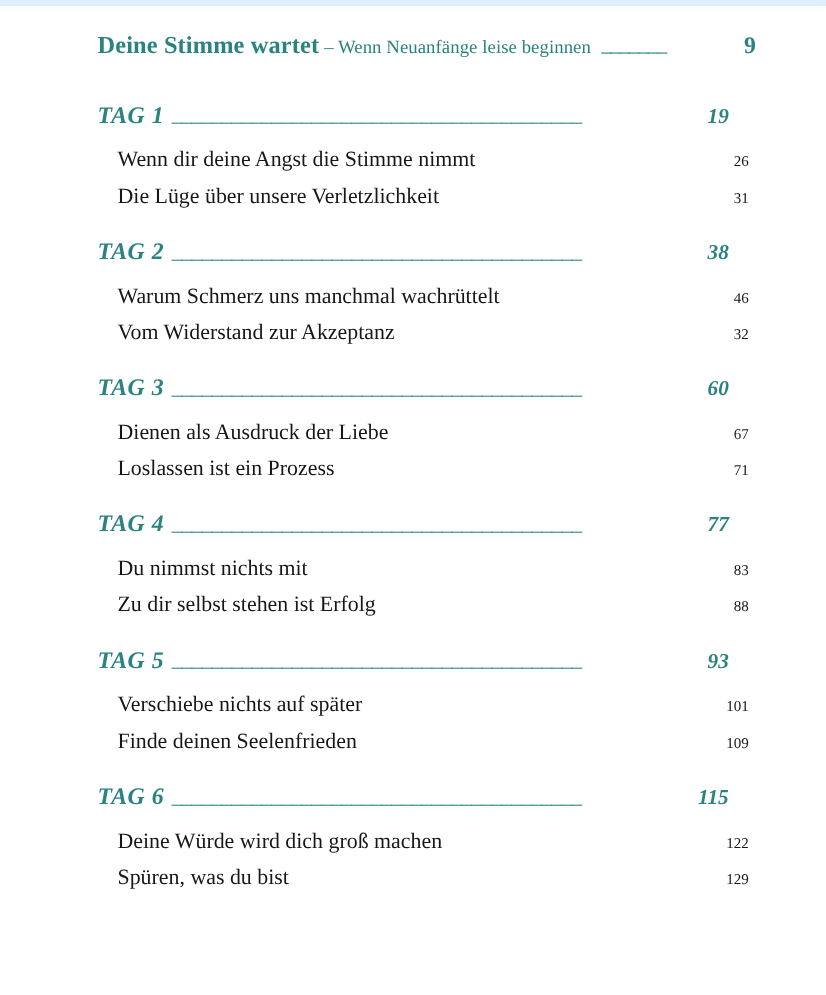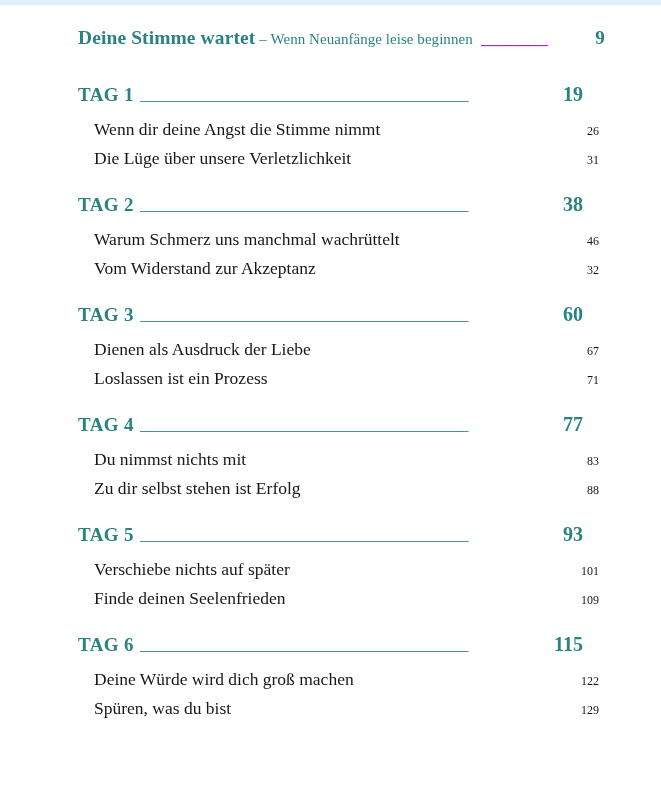--- a/index.html
+++ b/index.html
@@ -87,55 +87,56 @@
     font-size: 19.5px;
     letter-spacing: 0.1px;
   }
   .title-row .title-sub {
     color: #2a8380;
     font-size: 15px;
     font-weight: normal;
     letter-spacing: 0.05px;
   }
   .title-row .leader {
-    color: #a21caf;
-    font-size: 20px;
+    color: #0f766e;
+    font-size: 16px;
     flex: 0 0 auto;
     width: 78px;
     margin-left: 8px;
   }
   .title-row .spacer {
     flex: 1 1 auto;
   }
   .title-row .pageno {
     color: #2a8380;
     font-weight: bold;
     font-size: 19px;
     width: 44px;
   }
 
   
   .tag-row {
     margin-top: 0;
     margin-bottom: 13px;
+    font-style: italic;
   }
   .tag-row .label {
     color: #2a8380;
     font-weight: bold;
     font-size: 19px;
     letter-spacing: 0.4px;
   }
   .tag-row .leader {
     color: #2a8380;
     font-size: 17px;
   }
   .tag-row .pageno {
     color: #2a8380;
     font-weight: bold;
-    font-size: 20px;
+    font-size: 17px;
     width: 44px;
     text-align: right;
   }
 
   
   .sub-row {
     margin-bottom: 8px;
     padding-left: 16px;
   }
   .sub-row .label {

